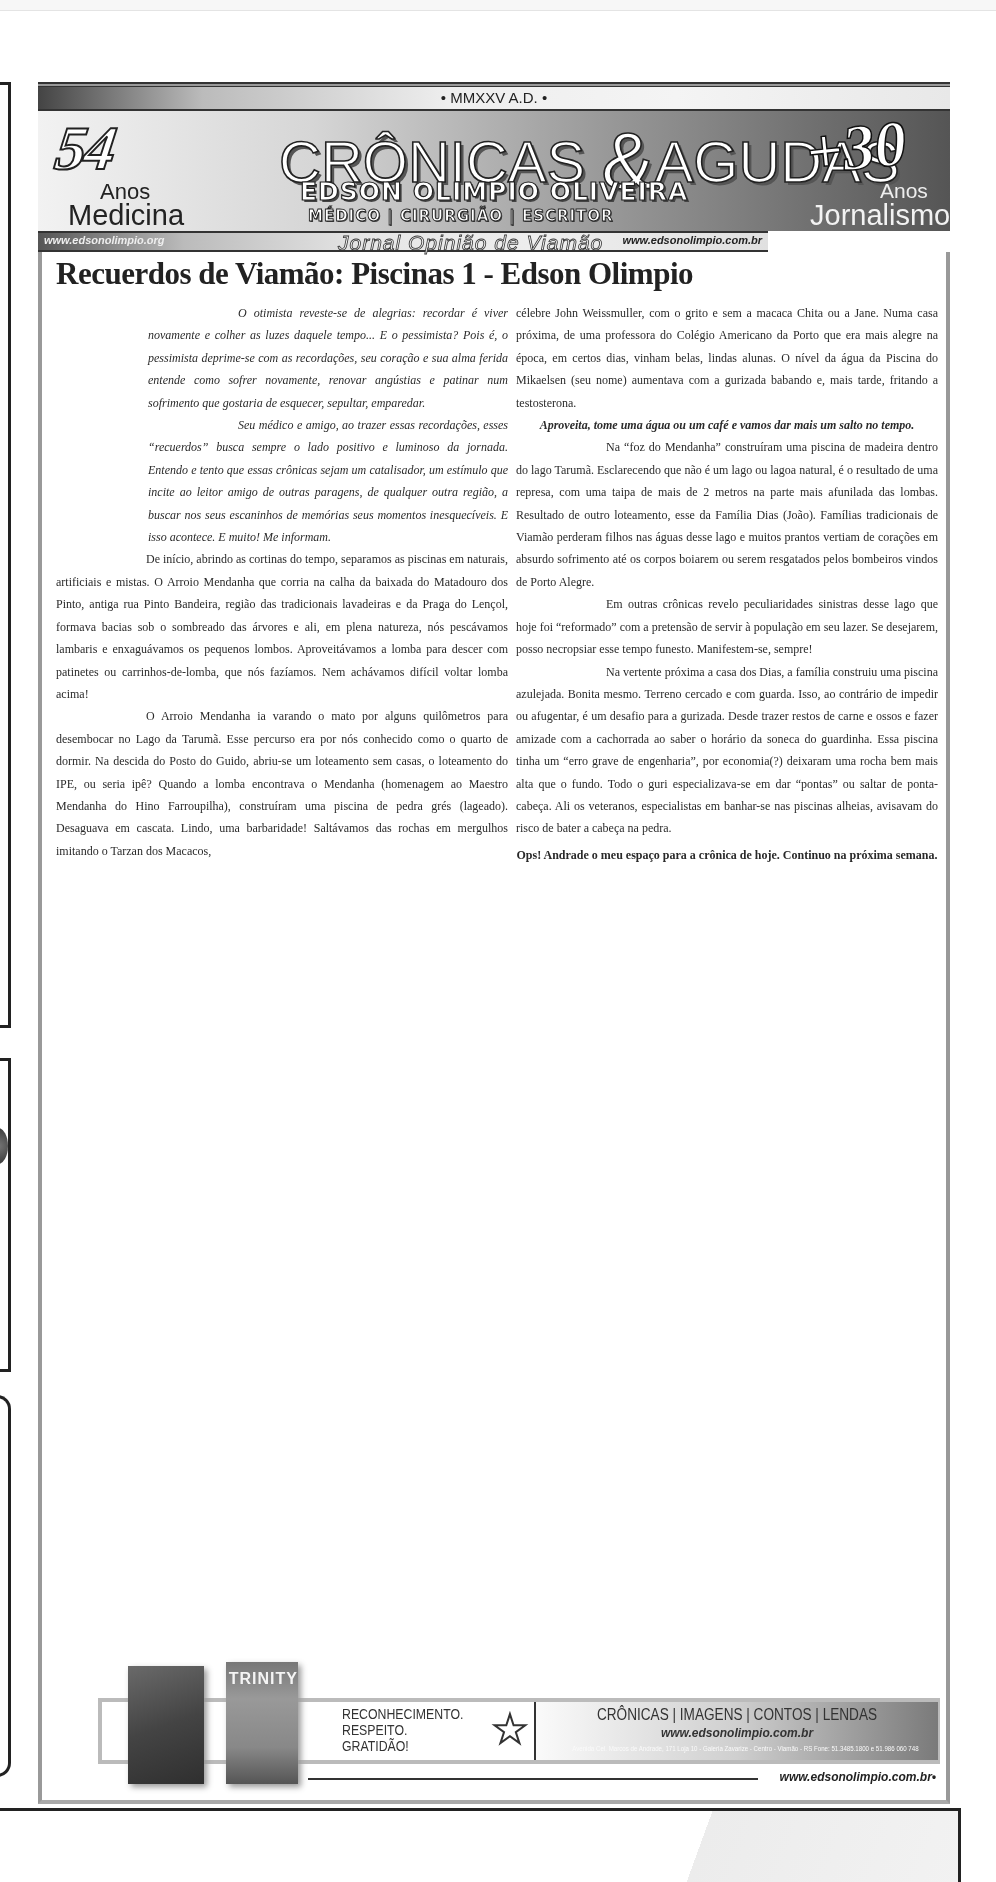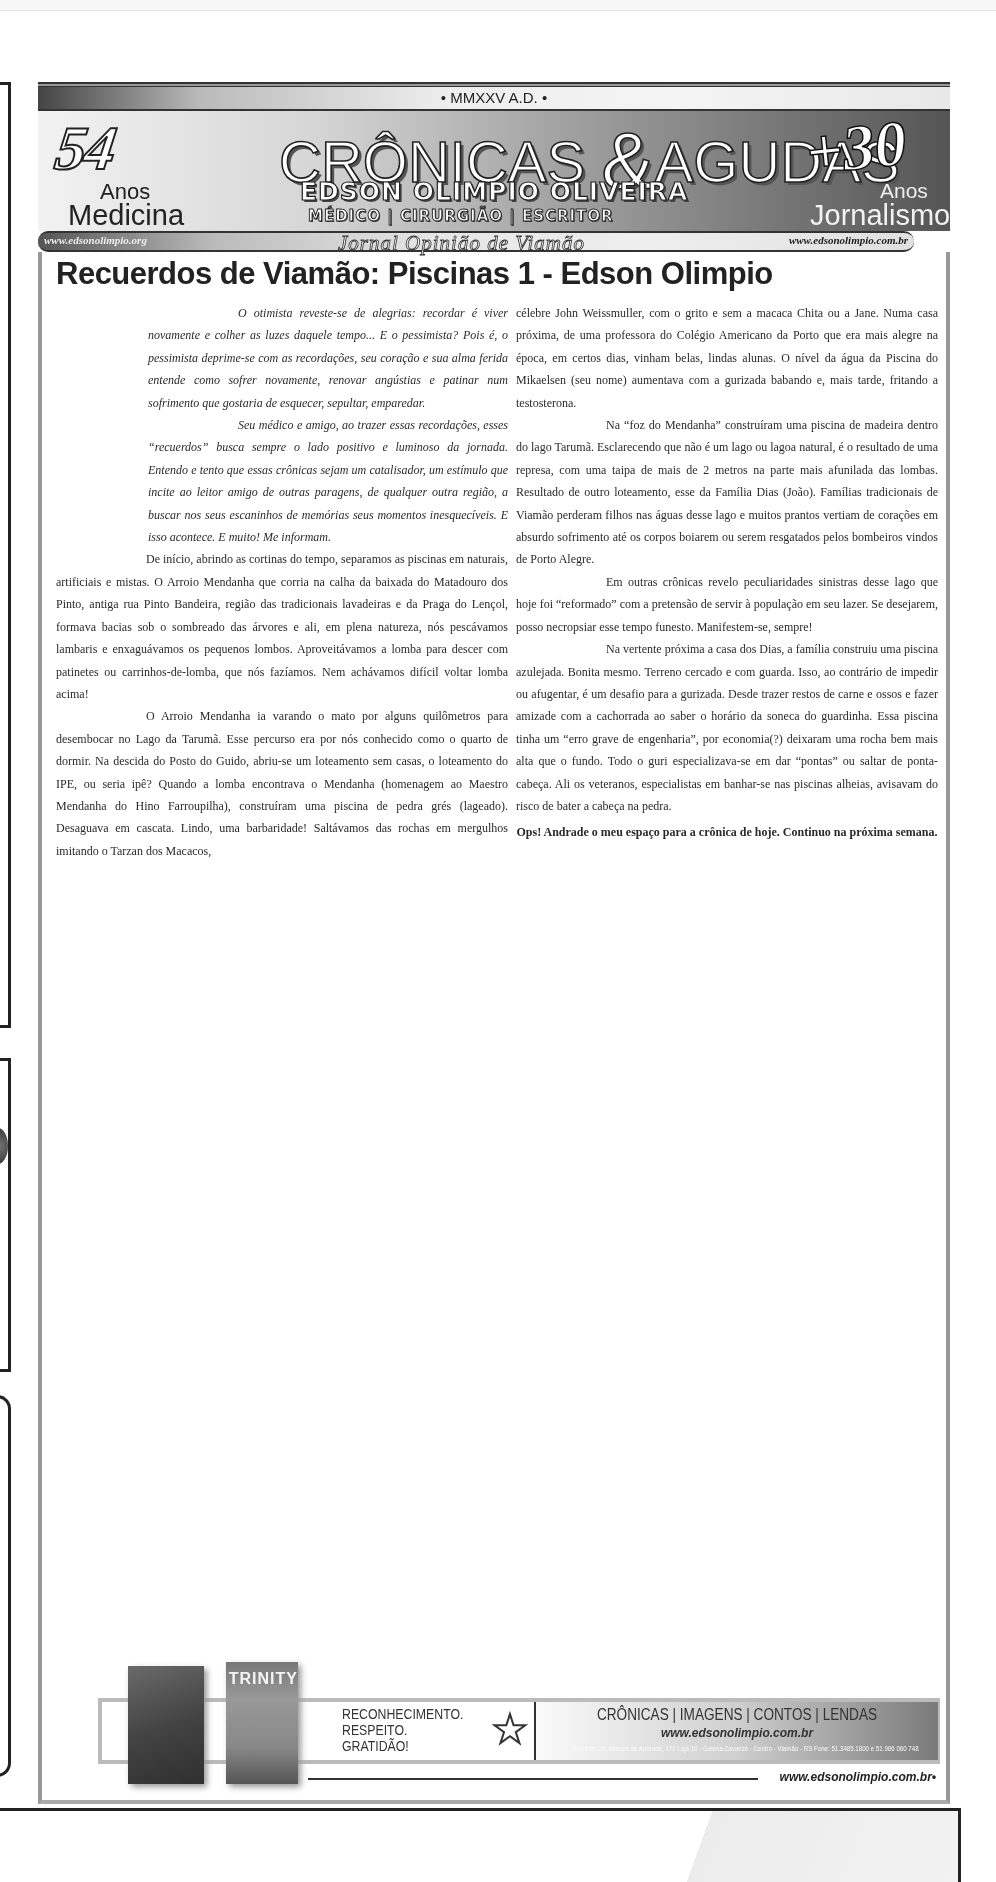--- a/index.html
+++ b/index.html
@@ -21,27 +21,27 @@
   .m-54 { position:absolute; left:18px; top:2px; font-family:"Liberation Serif",serif; font-style:italic; font-weight:bold; font-size:62px; color:#fff; -webkit-text-stroke:2px #222; letter-spacing:-2px; transform:skewX(-8deg); }
   .m-anos-l { position:absolute; left:62px; top:68px; font-family:"Liberation Sans",sans-serif; font-size:22px; color:#222; }
   .m-med { position:absolute; left:30px; top:88px; font-family:"Liberation Sans",sans-serif; font-size:29px; color:#222; }
   .m-title { position:absolute; left:194px; top:4px; font-family:Liberation Sans, sans-serif; font-size:58px; color:#fff; -webkit-text-stroke:1.6px #222; letter-spacing:0px; white-space:nowrap; text-shadow:3px 3px 0 #555;margin-left:47px; }
   .m-amp { font-size:80px; vertical-align:-6px; }
   .m-name { position:absolute; left:262px; top:66px; font-family:"DejaVu Sans",sans-serif; font-weight:bold; font-size:25px; color:#fff; -webkit-text-stroke:1.2px #222; letter-spacing:1px; white-space:nowrap; text-shadow:2px 2px 0 #444; }
   .m-role { position:absolute; left:270px; top:96px; font-family:"DejaVu Sans",sans-serif; font-weight:bold; font-size:15px; color:#fff; -webkit-text-stroke:0.9px #222; letter-spacing:1px; white-space:nowrap; text-shadow:1px 1px 0 #444; }
   .m-30 { position:absolute; left:768px; top:0px; font-family:"Liberation Serif",serif; font-style:italic; font-weight:bold; font-size:64px; color:#fff; -webkit-text-stroke:1.5px #111; transform:rotate(-6deg); }
   .m-anos-r { position:absolute; left:842px; top:68px; font-family:"Liberation Sans",sans-serif; font-size:21px; color:#eee; }
   .m-jorn { position:absolute; left:772px; top:88px; font-family:"Liberation Sans",sans-serif; font-size:29px; color:#f2f2f2; }
-  .sub-bar { position:absolute; left:0; top:149px; width:876px; height:17px; background:linear-gradient(90deg,#555 0%,#bbb 20%,#e6e6e6 45%,#eee 70%,#e0e0e0 100%); border-top:2px solid #333; border-bottom:2px solid #333; box-sizing:content-box; font-family:Liberation Serif, serif;border-radius:10px; }
+  .sub-bar { position:absolute; left:0; top:149px; width:730px; height:17px; background:linear-gradient(90deg,#555 0%,#bbb 20%,#e6e6e6 45%,#eee 70%,#e0e0e0 100%); border-top:2px solid #333; border-bottom:2px solid #333; box-sizing:content-box; font-family:Liberation Sans, sans-serif; }
   .sub-left { position:absolute; left:6px; top:1px; font-size:11px; font-style:italic; font-weight:bold; color:#eee; }
   .sub-mid { position:absolute; left:300px; top:-2px; font-size:21px; font-style:italic; color:#eee; -webkit-text-stroke:0.8px #333; letter-spacing:1px; }
   .sub-right { position:absolute; right:6px; top:1px; font-size:11px; font-style:italic; font-weight:bold; color:#222; }
 
   .article { position:absolute; left:0; top:170px; width:912px; height:1552px; border-left:4px solid #999; border-right:4px solid #999; border-bottom:4px solid #aaa; box-sizing:border-box; }
-  .headline { position:absolute; left:14px; top:4px; width:890px; font-family:Liberation Sans, sans-serif; font-weight:bold; font-size:31px; color:#222; white-space:nowrap; letter-spacing:-0.5px; }
+  .headline { position:absolute; left:14px; top:4px; width:890px; font-family:Liberation Serif, serif; font-weight:bold; font-size:31px; color:#222; white-space:nowrap; letter-spacing:-0.5px; }
 
   .col { position:absolute; font-size:12px; line-height:22.4px; text-align:justify; color:#2a2a2a; }
   .col p { margin:0; }
   .col-left { left:14px; top:50px; width:452px; }
   .col-right { left:474px; top:50px; width:422px; }
   .intro { margin-left:92px !important; font-style:italic; }
   .indent { text-indent:90px; }
   .callout { font-style:italic; font-weight:bold; text-align:center !important; }
   .closing { font-weight:bold; text-align:center !important; margin-top:4px !important; }
 
@@ -102,20 +102,21 @@
 
     <div class="col col-left">
       <p class="intro indent">O otimista  reveste-se de alegrias: recordar é viver novamente e colher as luzes daquele tempo... E o pessimista? Pois é, o pessimista deprime-se com as recordações, seu coração e sua alma ferida entende como sofrer novamente, renovar angústias e patinar num sofrimento que gostaria de esquecer, sepultar, emparedar.</p>
       <p class="intro indent">Seu médico e amigo, ao trazer essas recordações, esses “recuerdos” busca sempre o lado positivo e luminoso da jornada. Entendo e tento que essas crônicas sejam um catalisador, um estímulo que incite ao leitor amigo de outras paragens, de qualquer outra região, a buscar nos seus escaninhos de memórias seus momentos inesquecíveis. E isso acontece. E muito! Me informam.</p>
       <p class="indent">De início, abrindo as cortinas do tempo, separamos as piscinas em naturais, artificiais e mistas. O Arroio Mendanha que corria na calha da baixada do Matadouro dos Pinto, antiga rua Pinto Bandeira, região das tradicionais lavadeiras e da Praga do Lençol, formava bacias sob o sombreado das árvores e ali, em plena natureza, nós pescávamos lambaris e enxaguávamos os pequenos lombos. Aproveitávamos a lomba para descer com patinetes ou carrinhos-de-lomba, que nós fazíamos. Nem achávamos difícil voltar lomba acima!</p>
       <p class="indent">O Arroio Mendanha ia varando o mato por alguns quilômetros para desembocar no Lago da Tarumã. Esse percurso era por nós conhecido como o quarto de dormir. Na descida do Posto do Guido, abriu-se um loteamento sem casas, o loteamento do IPE, ou seria ipê? Quando a lomba encontrava o Mendanha (homenagem ao Maestro Mendanha do Hino Farroupilha), construíram uma piscina de pedra grés (lageado). Desaguava em cascata. Lindo, uma barbaridade! Saltávamos das rochas em mergulhos imitando o Tarzan dos Macacos,</p>
     </div>
 
     <div class="col col-right">
       <p>célebre John Weissmuller, com o grito e sem a macaca Chita ou a Jane. Numa casa próxima, de uma professora do Colégio Americano da Porto que era mais alegre na época, em certos dias, vinham belas, lindas alunas. O nível da água da Piscina do Mikaelsen (seu nome) aumentava com a gurizada babando e, mais tarde, fritando a testosterona.</p>
+      <p class="callout">Aproveita, tome uma água ou um café e vamos dar mais um salto no tempo.</p>
       <p class="indent">Na “foz do Mendanha” construíram uma piscina de madeira dentro do lago Tarumã. Esclarecendo que não é um lago ou lagoa natural, é o resultado de uma represa, com uma taipa de mais de 2 metros na parte mais afunilada das lombas. Resultado de outro loteamento, esse da Família Dias (João). Famílias tradicionais de Viamão perderam filhos nas águas desse lago e muitos prantos vertiam de corações em absurdo sofrimento até os corpos boiarem ou serem resgatados pelos bombeiros vindos de Porto Alegre.</p>
       <p class="indent">Em outras crônicas revelo peculiaridades sinistras desse lago que hoje foi “reformado” com a pretensão de servir à população em seu lazer. Se desejarem, posso necropsiar esse tempo funesto. Manifestem-se, sempre!</p>
       <p class="indent">Na vertente próxima a casa dos Dias, a família construiu uma piscina azulejada. Bonita mesmo. Terreno cercado e com guarda. Isso, ao contrário de impedir ou afugentar, é um desafio para a gurizada. Desde trazer restos de carne e ossos e fazer amizade com a cachorrada ao saber o horário da soneca do guardinha. Essa piscina tinha um “erro grave de engenharia”, por economia(?) deixaram uma rocha bem mais alta que o fundo. Todo o guri especializava-se em dar “pontas” ou saltar de ponta-cabeça. Ali os veteranos, especialistas em banhar-se nas piscinas alheias, avisavam do risco de bater a cabeça na pedra.</p>
       <p class="closing">Ops! Andrade o meu espaço para a crônica de hoje. Continuo na próxima semana.</p>
     </div>
 
     <div class="ad">
       <div class="ad-strip">
         <div class="ad-left">
           <div>RECONHECIMENTO.</div>

